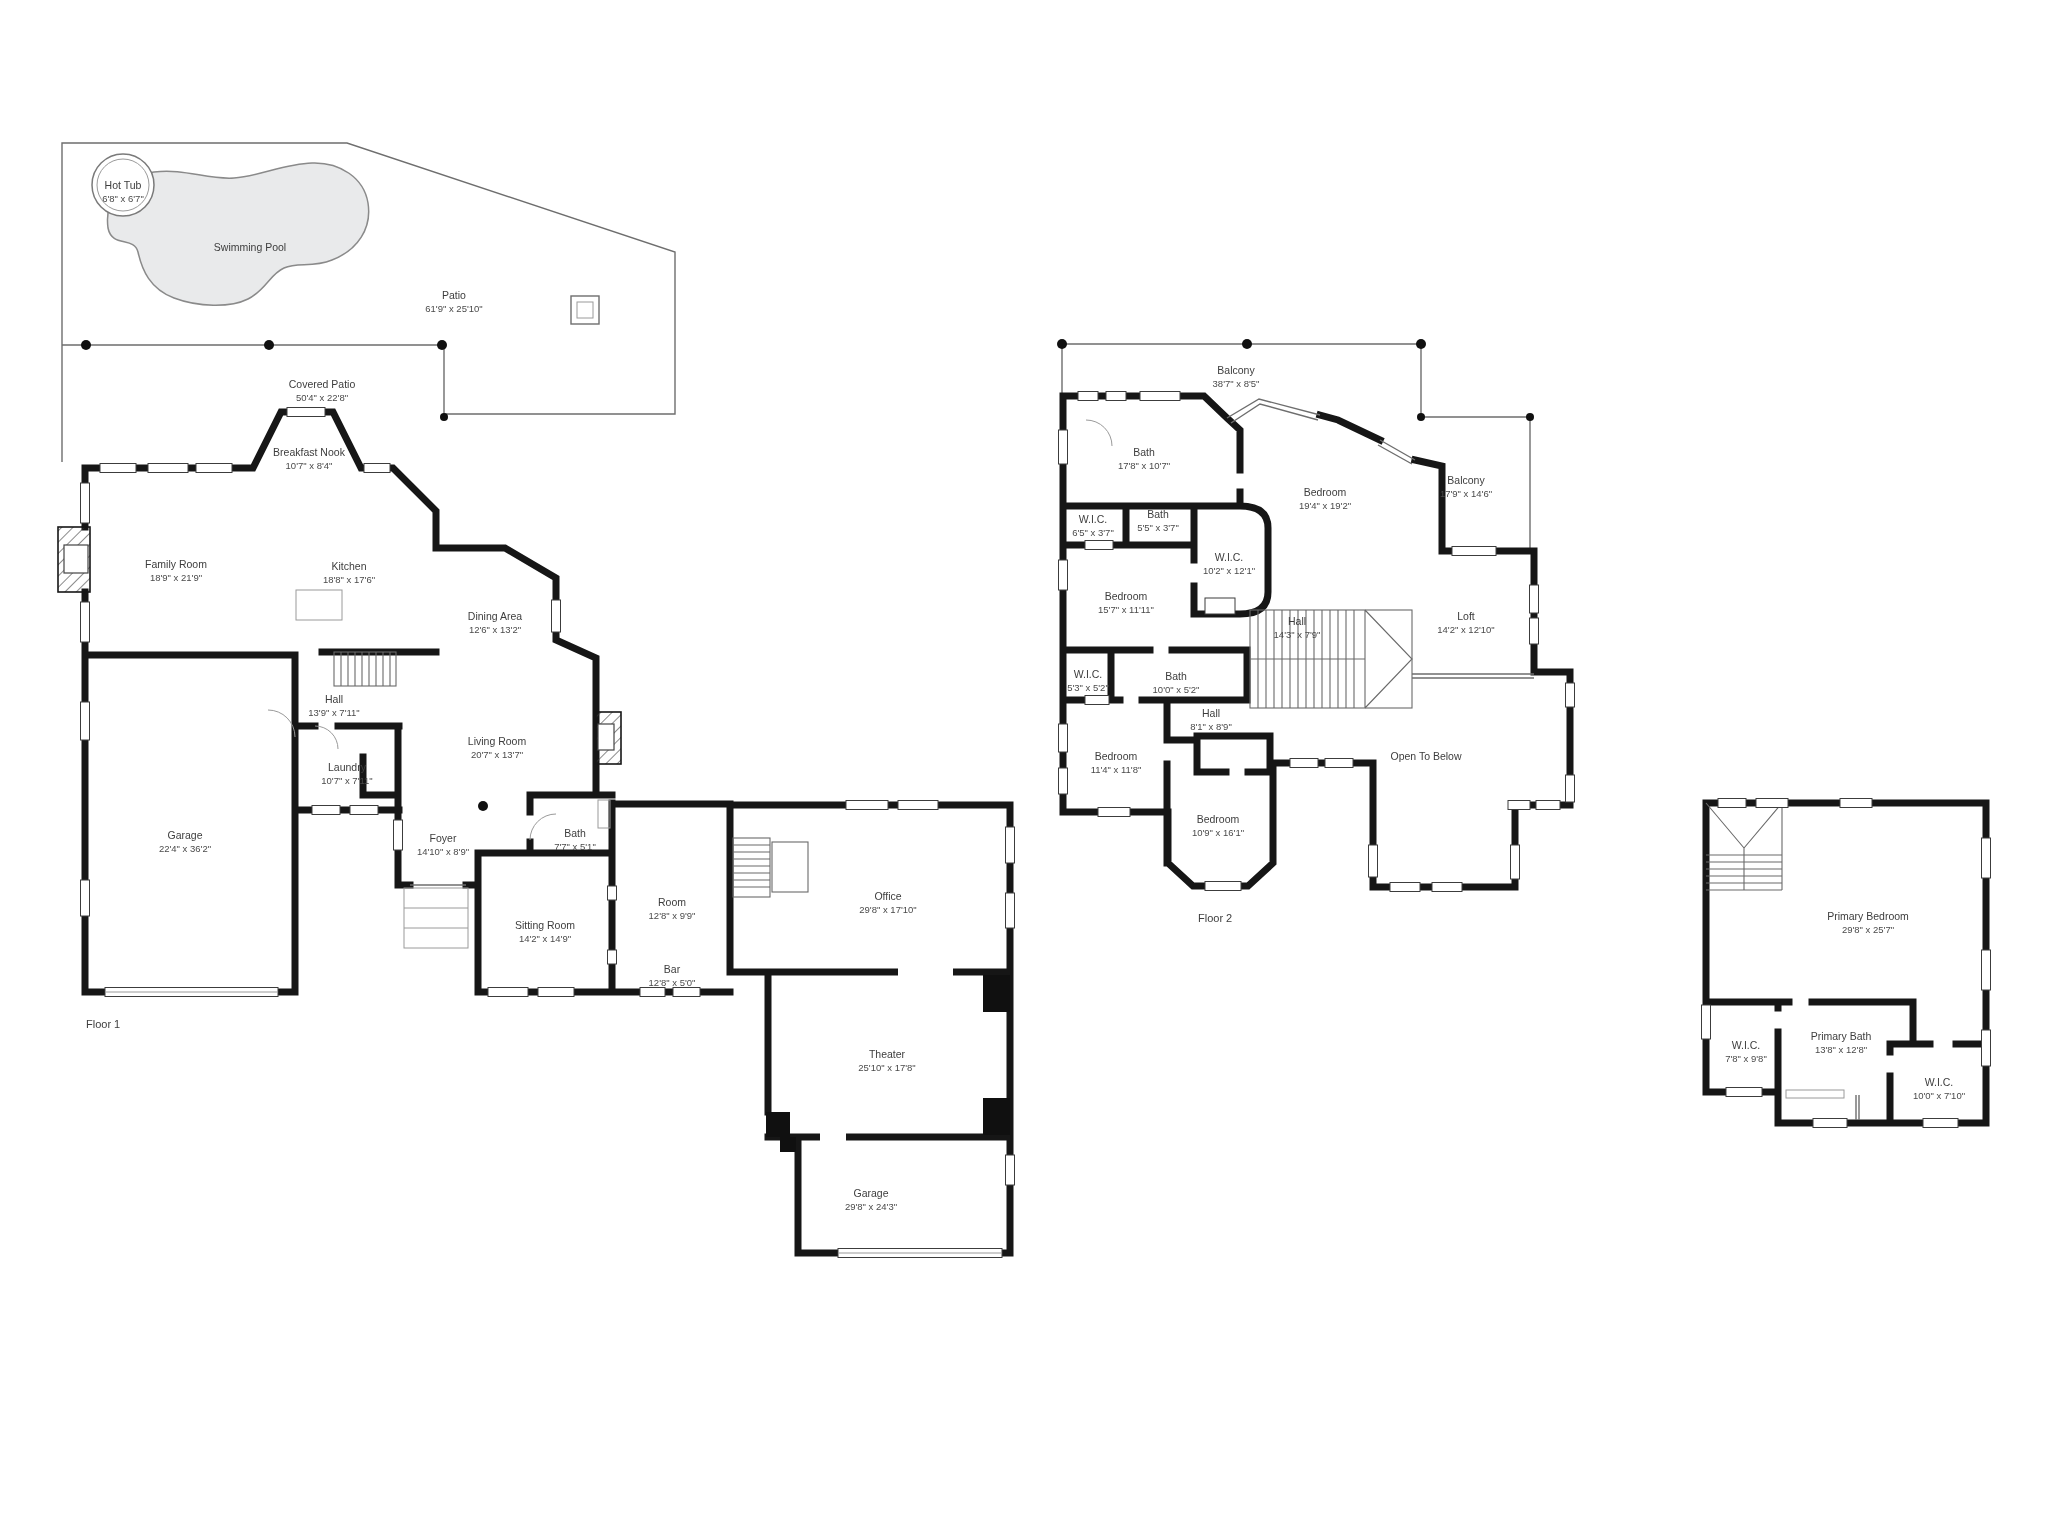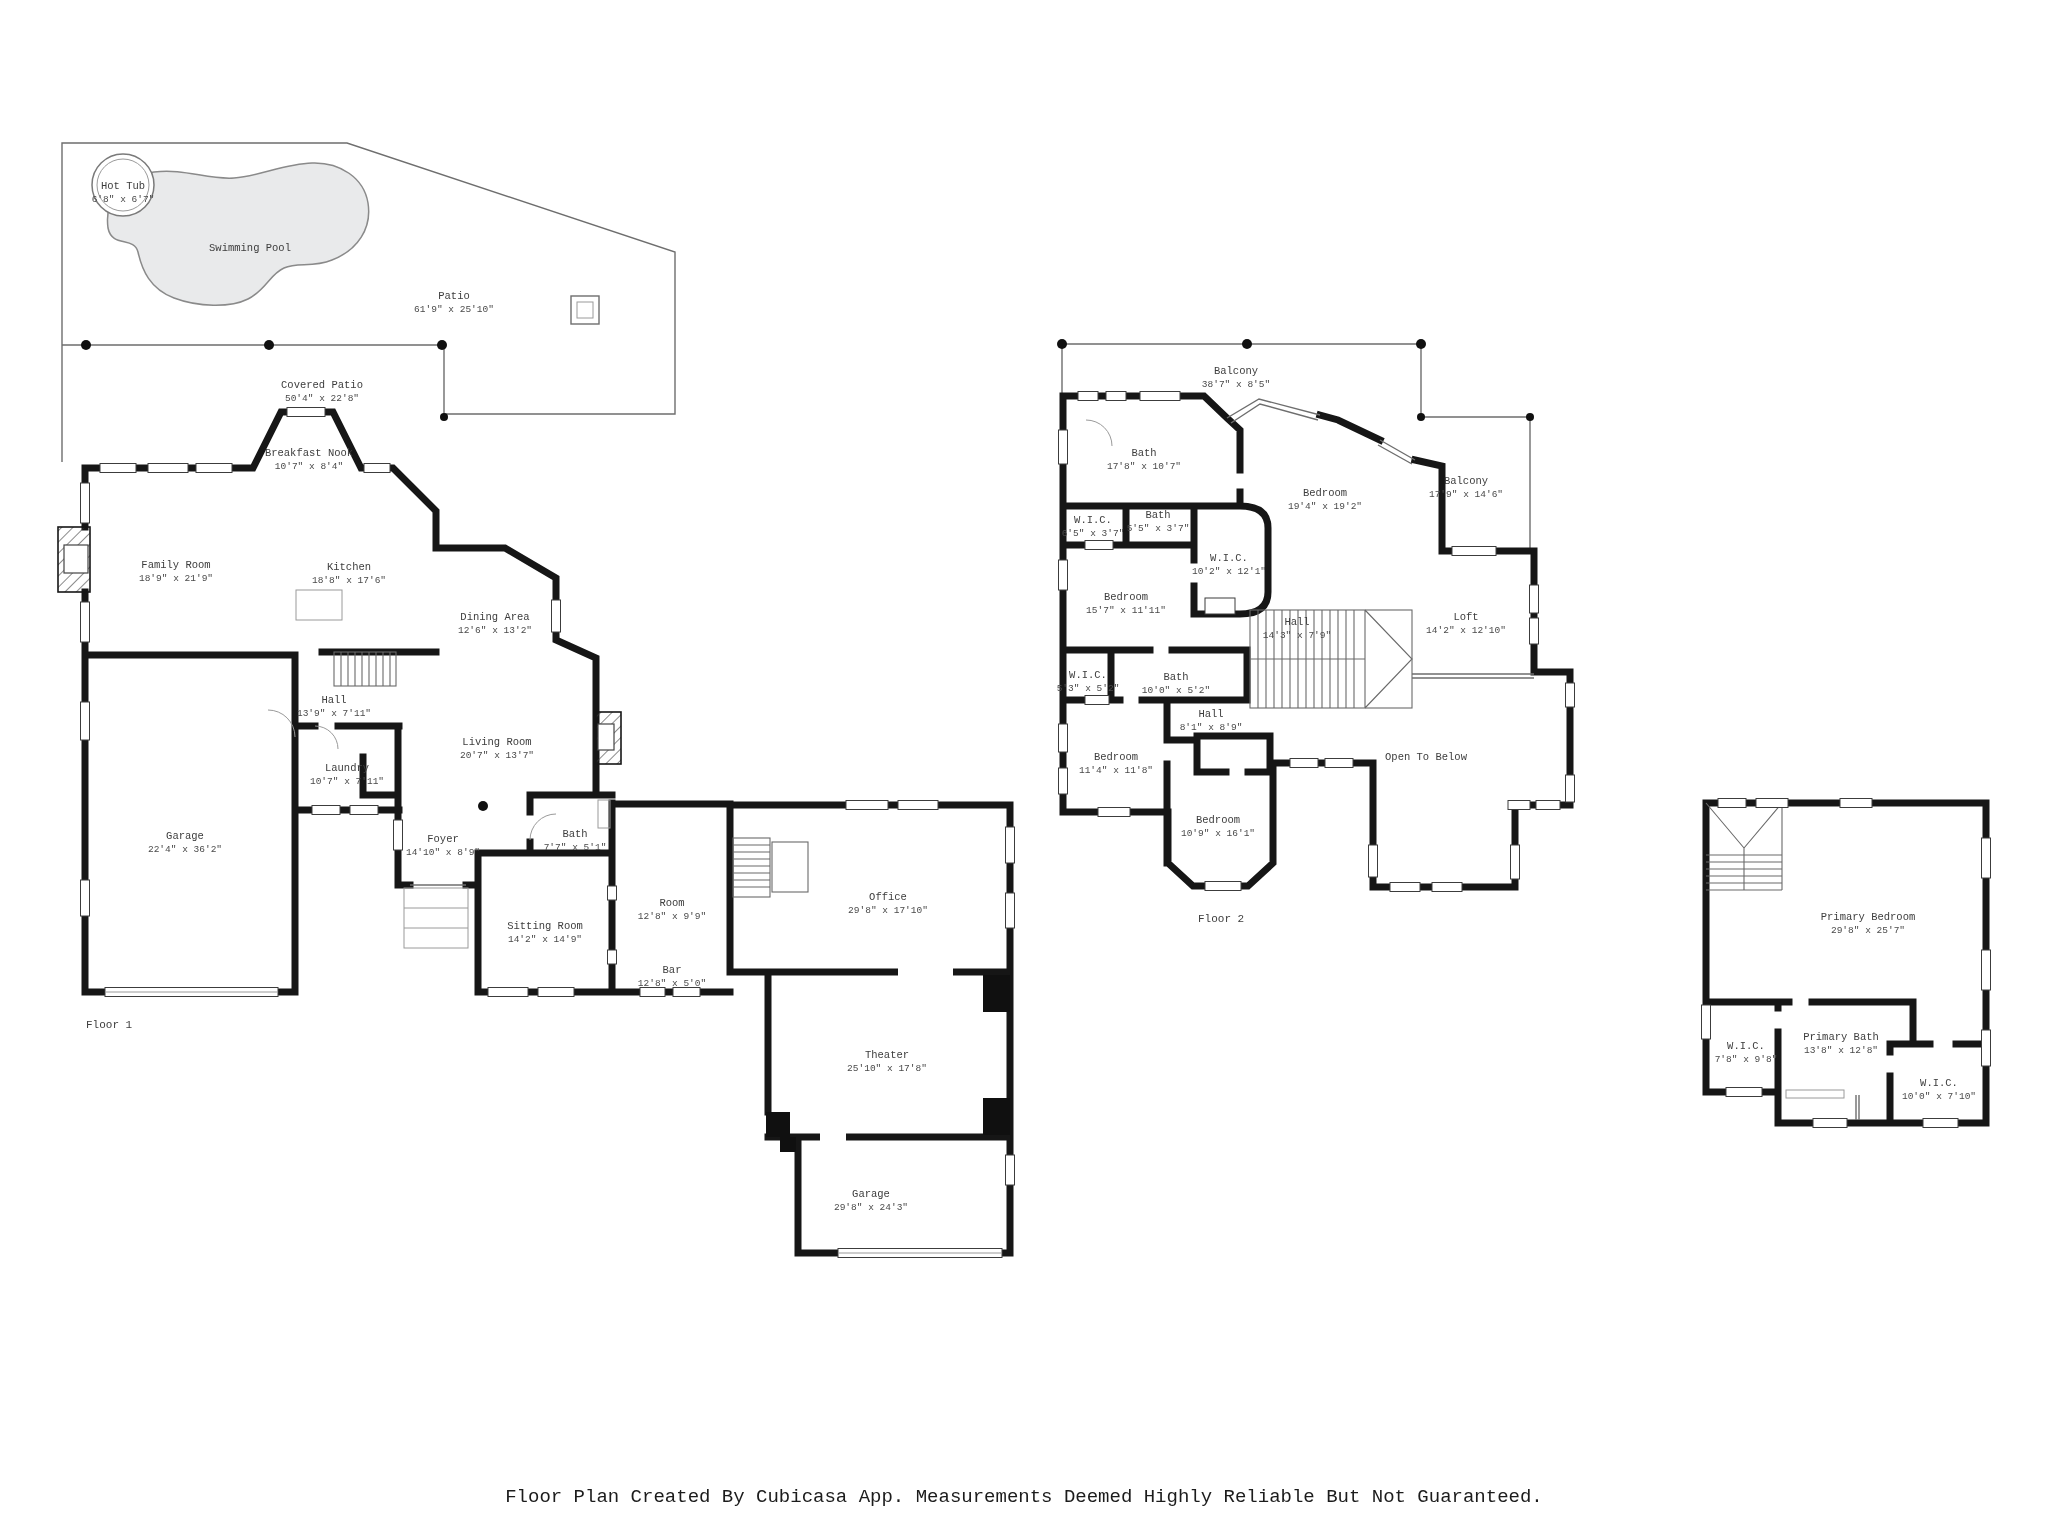--- a/index.html
+++ b/index.html
@@ -1,17 +1,17 @@
 <!DOCTYPE html>
 <html><head>
 <meta charset="utf-8">
 <style>
   html,body{margin:0;padding:0;background:#fff;}
   #stage{position:relative;width:2048px;height:1536px;background:#fff;overflow:hidden;
-         font-family:Liberation Mono, monospace;}
+         font-family:Liberation Sans, sans-serif;}
   svg{position:absolute;left:0;top:0;}
   .wall{stroke:#161616;stroke-width:7;fill:none;stroke-linecap:square;stroke-linejoin:miter;}
   .thin{stroke:#6e6e6e;stroke-width:1.4;fill:none;}
   .thin2{stroke:#9a9a9a;stroke-width:1;fill:none;}
   .win{fill:#fff;stroke:#3c3c3c;stroke-width:1;}
   .gap{fill:#fff;stroke:none;}
   .post{fill:#101010;stroke:none;}
   .pool{fill:#e9eaeb;stroke:#8a8a8a;stroke-width:1.5;}
   .tub{fill:#fff;stroke:#7a7a7a;stroke-width:1.5;}
   .stair{stroke:#6a6a6a;stroke-width:1.1;fill:none;}
@@ -406,14 +406,13 @@
       <text class="rn" x="1841" y="1040">Primary Bath</text>
       <text class="rd" x="1841" y="1053">13'8" x 12'8"</text>
     </g>
     <g>
       <text class="rn" x="1939" y="1086">W.I.C.</text>
       <text class="rd" x="1939" y="1099">10'0" x 7'10"</text>
     </g>
   </g>
 </svg>
 
-<div id="footer">Floor Plan Created By Cubicasa App. Measurements Deemed Highly Reliable But Not Guaranteed.</div>
 </div>
 
 </body></html>

